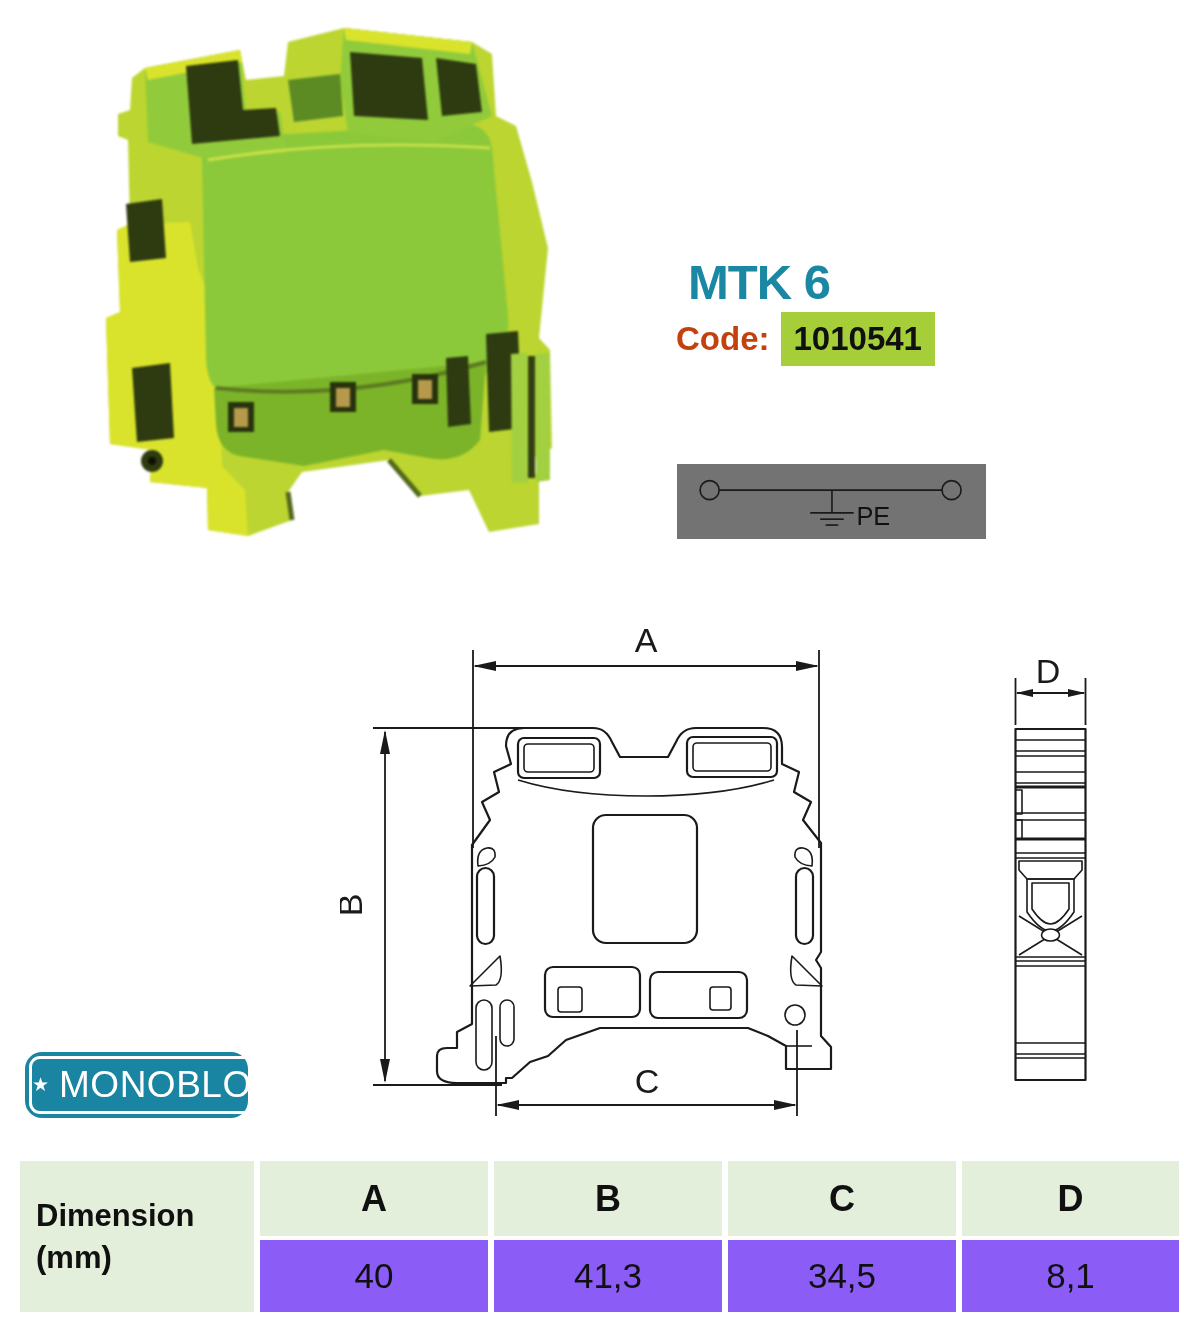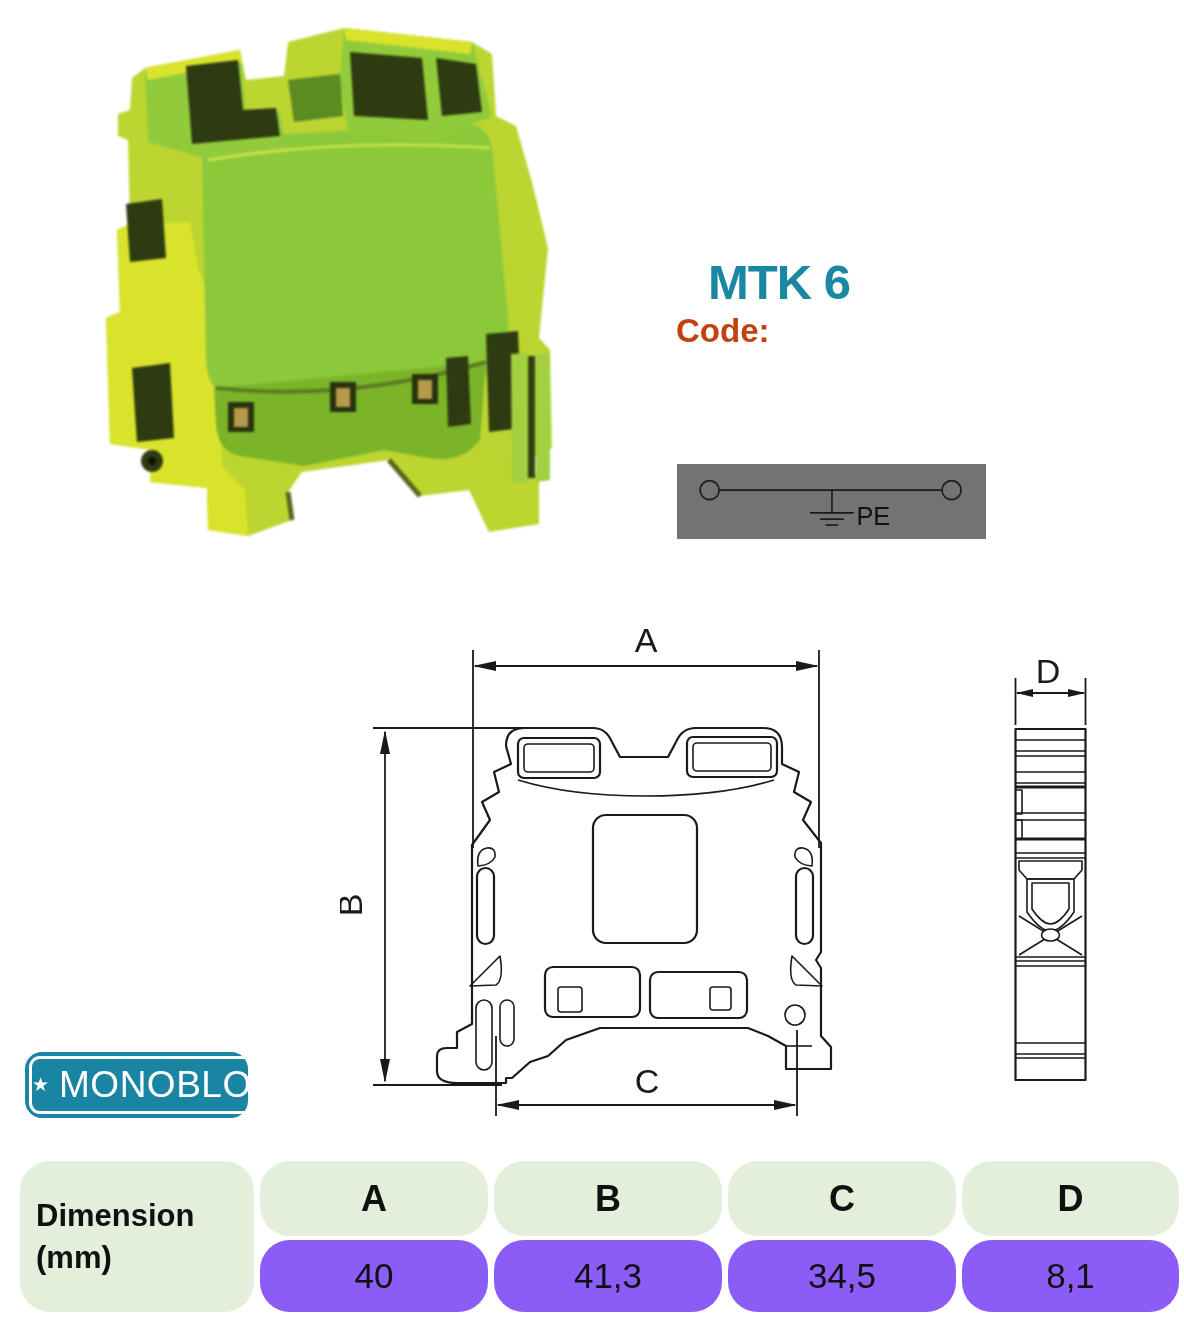--- a/index.html
+++ b/index.html
@@ -3,21 +3,21 @@
 <meta charset="utf-8">
 <style>
   html,body{margin:0;padding:0;background:#ffffff;}
   body{font-family:"Liberation Sans",sans-serif;}
   .page{position:relative;width:1184px;height:1328px;background:#fff;overflow:hidden;}
 
   
   .photo{position:absolute;left:90px;top:20px;width:465px;height:520px;filter:blur(1.1px) saturate(1.05);}
 
   
-  .product-title{position:absolute;left:708px;top:254px;font-size:49px;font-weight:bold;
+  .product-title{position:absolute;left:688px;top:254px;font-size:49px;font-weight:bold;
     color:#1a87a3;letter-spacing:-1px;}
   .code-line{position:absolute;left:676px;top:312px;display:flex;align-items:center;gap:11px;}
   .code-label{font-size:33px;font-weight:bold;color:#c2410c;}
   .code-value{font-size:33px;font-weight:bold;color:#101010;background:#a6ce39;padding:8px 13px;}
 
   
   .schematic{position:absolute;left:677px;top:464px;width:309px;height:75px;background:#737373;}
   .schematic svg{display:block;width:100%;height:100%;}
 
   
@@ -34,21 +34,21 @@
     border-radius:17px;padding:4px;box-sizing:border-box;display:flex;}
   .badge-inner{flex:1;border:3px solid #ffffff;border-radius:11px;display:flex;align-items:center;
     justify-content:center;gap:10px;color:#ffffff;}
   .badge-label{font-size:37px;font-weight:normal;letter-spacing:0.5px;}
   .badge-star{font-size:19px;position:relative;top:-1px;}
 
   
   .dim-table{position:absolute;left:20px;top:1161px;display:grid;
     grid-template-columns:234px 228px 228px 228px 217px;
     grid-template-rows:75px 72px;column-gap:6px;row-gap:4px;}
-  .cell{display:flex;align-items:center;justify-content:center;border-radius:30px;}
+  .cell{display:flex;align-items:center;justify-content:center;}
   .label-cell{grid-row:1 / span 2;background:#e3efdb;flex-direction:column;align-items:flex-start;
     justify-content:center;padding-left:16px;box-sizing:border-box;}
   .label-cell div{font-size:31px;font-weight:bold;color:#101010;line-height:1.35;}
   .head-cell{background:#e3efdb;font-size:36px;font-weight:bold;color:#101010;}
   .val-cell{background:#8b5cf6;font-size:35px;color:#101010;}
 </style>
 </head>
 <body>
 
 <div class="page">
@@ -102,20 +102,21 @@
       <rect x="328" y="360" width="14" height="19" fill="#b59a50"></rect>
     </g>
 
     <path d="M198,472 L202,500 M330,476 L299,440" stroke="#55691f" stroke-width="5" fill="none"></path>
     <path d="M118,140 Q250,118 400,128" stroke="#e2ea52" stroke-width="3" fill="none" opacity="0.7"></path>
   </svg>
 
   <div class="product-title">MTK 6</div>
   <div class="code-line">
     <span class="code-label">Code:</span>
+    <span class="code-value">1010541</span>
   </div>
 
   <div class="schematic">
     <svg viewBox="0 0 341 75">
       <circle cx="36" cy="25" r="10.5" class="dim" stroke-width="2.6"></circle>
       <circle cx="303" cy="25" r="10.5" class="dim" stroke-width="2.6"></circle>
       <line x1="46.5" y1="25" x2="292.5" y2="25" class="dim" stroke-width="2.6"></line>
       <g>
         <line x1="171" y1="25" x2="171" y2="50" class="dim" stroke-width="2.6"></line>
         <line x1="147" y1="50" x2="195" y2="50" class="dim" stroke-width="3"></line>

